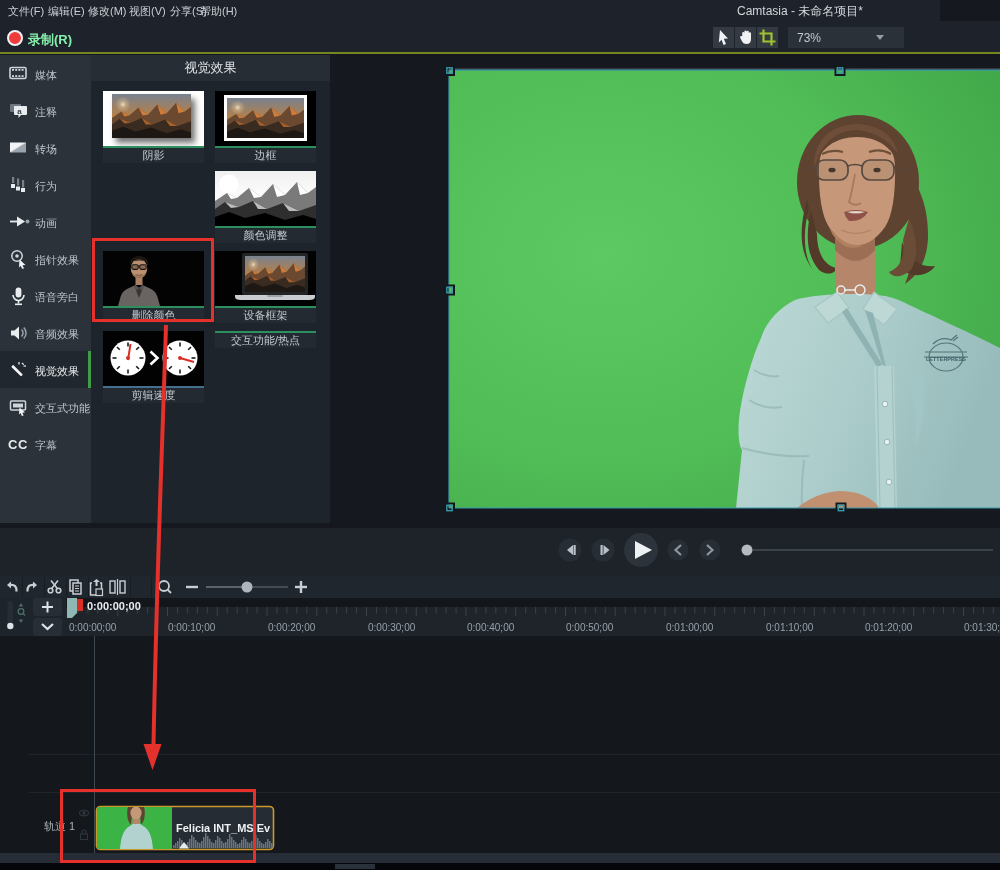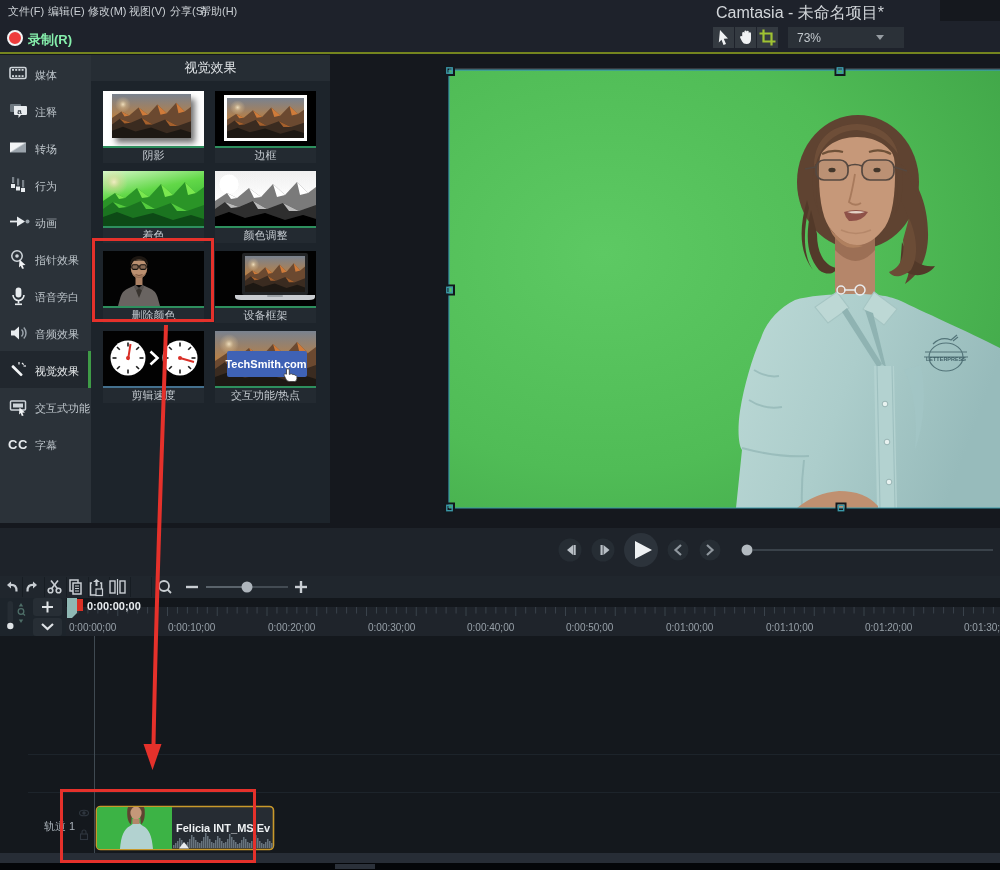--- a/index.html
+++ b/index.html
@@ -3,21 +3,21 @@
 <meta charset="utf-8">
 <style>
 * { margin:0; padding:0; box-sizing:border-box; }
 html,body { width:1000px; height:870px; background:#15181e; overflow:hidden;
   font-family:"Liberation Sans", sans-serif; }
 .abs { position:absolute; }
 #stage { position:relative; width:1000px; height:870px; background:#15181e; }
 
 #menubar { left:0; top:0; width:940px; height:21px; background:#1e222b; color:#c9ced3; font-size:11px; }
 #menubar span.m { position:absolute; top:4px; }
-#title { position:absolute; top:3px; left:680px; width:240px; text-align:center; color:#d2d6da; font-size:16px; }
+#title { position:absolute; top:3px; left:680px; width:240px; text-align:center; color:#d2d6da; font-size:12px; }
 #toolbar2 { left:0; top:21px; width:1000px; height:31px; background:#1e222b; }
 #recdot { position:absolute; left:7px; top:30px; width:16px; height:16px; border-radius:50%; background:#ee3b3b; border:2px solid #f2f4f5; }
 #rectext { position:absolute; left:28px; top:31px; color:#86efac; font-size:13px; font-weight:bold; }
 .tbtn { position:absolute; top:27px; width:21px; height:21px; background:#343a41; }
 #greenline { left:0; top:52px; width:1000px; height:2px; background:#75851f; }
 #zoomdd { position:absolute; left:788px; top:27px; width:116px; height:21px; background:#2b3138; color:#c3c9ce; font-size:12px; }
 #zoomdd i { position:absolute; left:88px; top:8px; width:0; height:0; border-left:4px solid transparent; border-right:4px solid transparent; border-top:5px solid #969ca2; }
 
 #sidebar { left:0; top:55px; width:91px; height:468px; background:#2b3239; }
 .sbitem { position:absolute; left:0; width:91px; height:37px; color:#bdc4ca; font-size:11px; }
@@ -226,40 +226,20 @@
     <div class="tile" style="left:124px; top:36px">
       <div class="img">
           <svg width="83" height="46" style="position:absolute;left:9px;top:4px;border:3px solid #fff" viewBox="0 0 101 55" preserveAspectRatio="none">
             <use href="#mtn"></use>
           </svg>
         </div>
       <div class="ul"></div>
         <div class="lab">边框</div>
     </div>
 
-    <div class="tile" style="left:12px; top:116px">
-      <div class="img"><svg width="101" height="55" viewBox="0 0 101 55">
-        <defs>
-              <linearGradient id="gsky" x1="0" y1="0" x2="0.4" y2="1">
-                <stop offset="0" stop-color="#d6f8c8"></stop>
-                <stop offset="0.45" stop-color="#62d848"></stop>
-                <stop offset="1" stop-color="#2fae30"></stop>
-              </linearGradient>
-            </defs>
-        <rect width="101" height="55" fill="url(#gsky)"></rect>
-        <circle cx="11" cy="11" r="14" fill="url(#sun)"></circle>
-        <path d="M0 30 L12 22 L22 27 L34 17 L46 26 L58 13 L70 24 L82 11 L93 22 L101 16 L101 55 L0 55 z" fill="#2a9427"></path>
-        <path d="M34 17 L46 26 L39 27 z M58 13 L70 24 L62 26 z M82 11 L93 22 L85 24 z M12 22 L22 27 L16 28 z" fill="#7ae84f"></path>
-        <path d="M0 38 L10 31 L24 36 L38 30 L52 38 L68 32 L84 40 L101 34 L101 55 L0 55 z" fill="#1b7420"></path>
-        <path d="M10 31 L24 36 L16 37 z M38 30 L52 38 L43 38 z M68 32 L84 40 L74 40 z" fill="#55cc3e"></path>
-        <path d="M0 46 L14 41 L30 47 L50 42 L70 49 L88 44 L101 48 L101 55 L0 55 z" fill="#0d4a16"></path>
-      </svg></div>
-      <div class="ul"></div>
-        <div class="lab">着色</div>
-    </div>
     <div class="tile" style="left:124px; top:116px">
       <div class="img"><svg width="101" height="55" viewBox="0 0 101 55" style="filter:grayscale(1) contrast(1.25) brightness(1.85)">
             <use href="#mtn"></use>
           </svg></div>
       <div class="ul"></div>
         <div class="lab">颜色调整</div>
     </div>
 
     <div class="tile" style="left:12px; top:196px">
       <div class="img"><svg width="101" height="55" viewBox="0 0 101 55">
@@ -314,28 +294,20 @@
         <circle cx="25" cy="27" r="2" fill="#d92f27"></circle>
         <path d="M47.5 20.5 L54.5 27 L47.5 33.5" fill="none" stroke="#fff" stroke-width="2.6"></path>
         <use href="#clk" x="52"></use>
         <line x1="77" y1="27" x2="91" y2="31" stroke="#d92f27" stroke-width="2"></line>
         <circle cx="77" cy="27" r="2" fill="#d92f27"></circle>
       </svg></div>
       <div class="ul" style="background:#44708e"></div>
         <div class="lab">剪辑速度</div>
     </div>
     <div class="tile" style="left:124px; top:276px">
-      <div class="img"><svg width="101" height="55" viewBox="0 0 101 55">
-        <use href="#mtn"></use>
-        <rect x="12" y="20" width="80" height="26" rx="2" fill="#3f62b5"></rect>
-        <text x="51" y="37" font-size="11" font-weight="bold" fill="#fff" text-anchor="middle" font-family="Liberation Sans">TechSmith.com</text>
-        <g transform="translate(68,37)">
-              <path d="M3.5 2 a1.4 1.4 0 0 1 2.8 0 V6.5 l0.9 -0.4 q1 -0.7 1.9 0 l0.8 0.6 q1 -0.6 1.9 0.2 l0.6 0.5 q1.3 -0.3 1.5 1.1 V10.5 q0 3 -2.4 3 H6.3 Q4 13.5 3 11.2 L1.2 7.6 q-0.7 -1.4 0.7 -1.9 L3.5 6.2 z" fill="#fff" stroke="#3a3a3a" stroke-width="0.8"></path>
-            </g>
-      </svg></div>
       <div class="ul"></div>
         <div class="lab">交互功能/热点</div>
     </div>
   </div>
   <div class="abs" id="canvas">
     <svg width="551" height="438" viewBox="0 0 551 438" style="position:absolute;left:119px;top:15px">
       <defs>
         <radialGradient id="grn" cx="0.28" cy="0.42" r="0.9">
           <stop offset="0" stop-color="#5dc963"></stop>
             <stop offset="0.55" stop-color="#50bc56"></stop>

